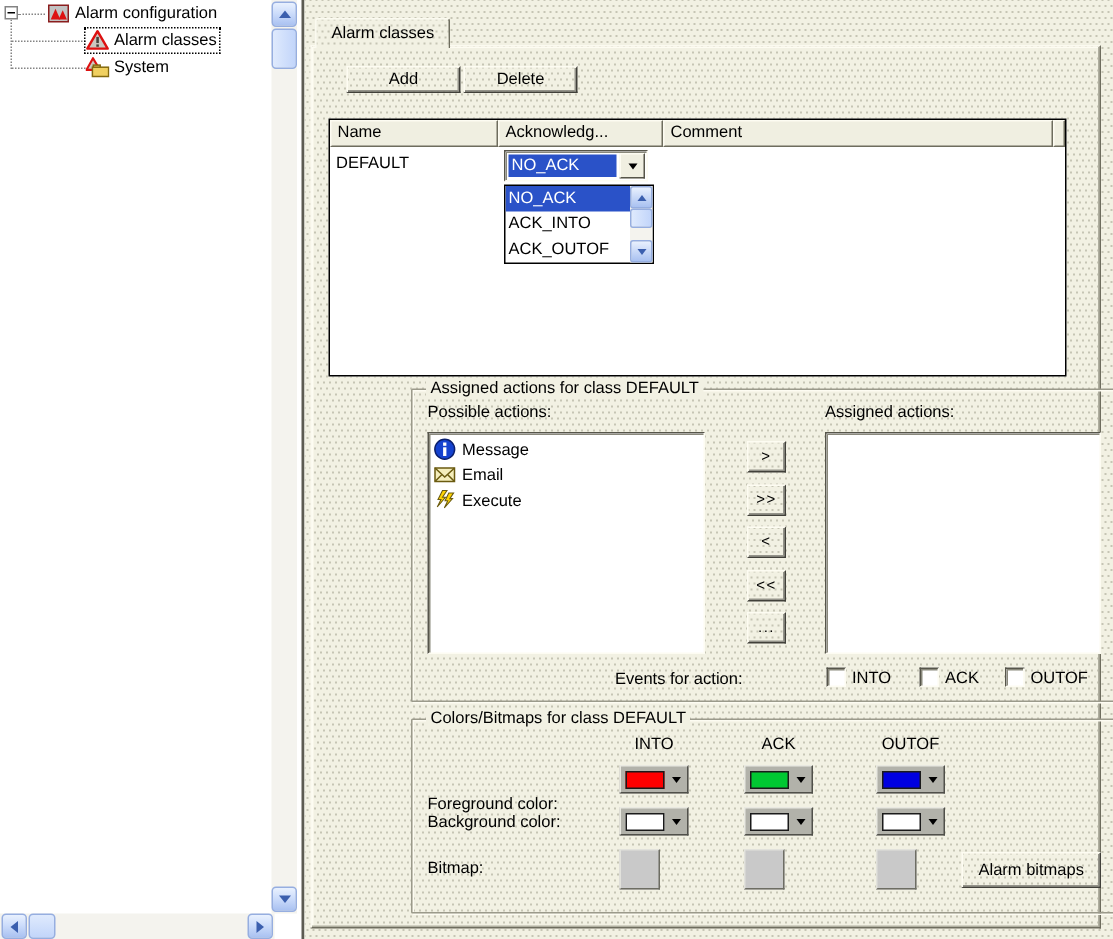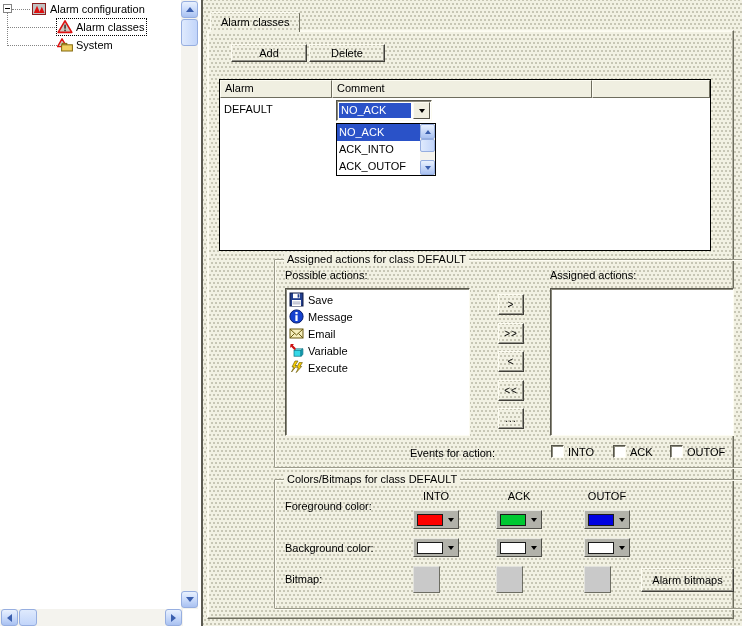--- a/index.html
+++ b/index.html
@@ -248,21 +248,22 @@
 
       <div class="btn dotbg" style="left:23px; top:13px; width:76px; height:18px;">
         <span>Add</span>
       </div>
       <div class="btn dotbg" style="left:101px; top:13px; width:76px; height:18px;">
         <span>Delete</span>
       </div>
 
       <div class="grid">
         <div class="grid-header">
-          <div class="gh-cell gh-name">Alarm</div>
+          <div class="gh-cell gh-name">Name</div>
+          <div class="gh-cell gh-ack">Acknowledg...</div>
           <div class="gh-cell gh-comment">Comment</div>
           <div class="gh-cell gh-spacer"></div>
         </div>
         <div class="grid-cell-name">DEFAULT</div>
 
         <div class="combo">
           <span class="combo-value">NO_ACK</span>
           <span class="combo-btn">
               <span class="blk-arr-down"></span>
             </span>
@@ -289,64 +290,40 @@
 
       <div class="group" style="left:30px; top:228px; width:475px; height:209px;">
         <span class="group-title">Assigned actions for class DEFAULT</span>
 
         <span class="glabel" style="left:10px; top:9px;">Possible actions:</span>
 
         <div class="listbox" style="left:10px; top:28px; width:185px; height:148px;">
           <div class="pitem">
             <span class="picon">
               <svg width="15" height="15" viewBox="0 0 15 15">
-                <rect x="1" y="1" width="13" height="13" fill="#223f8f" stroke="#101c45"></rect>
-                <rect x="4" y="1.6" width="7" height="4.6" fill="#fff"></rect>
-                <rect x="8.6" y="2.2" width="1.8" height="3.4" fill="#223f8f"></rect>
-                <rect x="3" y="8" width="9" height="6" fill="#fff"></rect>
-                <rect x="3.6" y="9.6" width="7.8" height="0.9" fill="#9aa0b8"></rect>
-                <rect x="3.6" y="11.4" width="7.8" height="0.9" fill="#9aa0b8"></rect>
-              </svg>
-            </span>
-            <span>Save</span>
-          </div>
-          <div class="pitem">
-            <span class="picon">
-              <svg width="15" height="15" viewBox="0 0 15 15">
                 <circle cx="7.5" cy="7.5" r="6.6" fill="#1542cf" stroke="#0a1f6e"></circle>
                 <rect x="6.4" y="3" width="2.2" height="2.2" fill="#fff"></rect>
                 <rect x="6.4" y="6.2" width="2.2" height="5.8" fill="#fff"></rect>
               </svg>
             </span>
             <span>Message</span>
           </div>
           <div class="pitem">
             <span class="picon">
               <svg width="15" height="15" viewBox="0 0 15 15">
                 <rect x="1" y="3" width="13" height="9" fill="#f5eebc" stroke="#6b5b10"></rect>
                 <path d="M1 3 L7.5 9 L14 3" fill="none" stroke="#6b5b10"></path>
                 <path d="M1 12 L5.5 7.5 M14 12 L9.5 7.5" stroke="#6b5b10" fill="none"></path>
               </svg>
             </span>
             <span>Email</span>
           </div>
           <div class="pitem">
             <span class="picon">
               <svg width="15" height="15" viewBox="0 0 15 15">
-                <path d="M5.2 7.4 L7.2 5.8 L13.8 5.8 L11.8 7.4 Z" fill="#9ff4f8" stroke="#0a7080" stroke-width="0.7"></path>
-                <rect x="5" y="7.2" width="7" height="6" fill="#35d8e8" stroke="#0a7080" stroke-width="0.7"></rect>
-                <path d="M12 13.2 L13.9 11.6 L13.9 5.8 L12 7.4 Z" fill="#18aac0" stroke="#0a7080" stroke-width="0.7"></path>
-                <path d="M1.6 1 L5 1 L3.8 2.2 L7 5.4 L5.4 7 L2.2 3.8 L1 5 Z" fill="#cc1111"></path>
-              </svg>
-            </span>
-            <span>Variable</span>
-          </div>
-          <div class="pitem">
-            <span class="picon">
-              <svg width="15" height="15" viewBox="0 0 15 15">
                 <path d="M6 1 L3 7 L5 7 L2.5 12 L8 5.5 L6 5.5 L9 1 Z" fill="#ffd400" stroke="#6b5b10" stroke-width="0.7"></path>
                 <path d="M10.2 2.6 L7.7 7.8 L9.5 7.8 L7.2 12.6 L12.7 6.4 L10.9 6.4 L13.4 2.6 Z" fill="#ffd400" stroke="#6b5b10" stroke-width="0.7"></path>
               </svg>
             </span>
             <span>Execute</span>
           </div>
         </div>
 
         <div class="btn dotbg xfer" style="top:34px;">
             <span>&gt;</span>
@@ -383,21 +360,21 @@
         </div>
       </div>
 
       <div class="group" style="left:30px; top:448px; width:475px; height:130px;text-decoration:underline;">
         <span class="group-title">Colors/Bitmaps for class DEFAULT</span>
 
         <span class="col-head" style="left:138px; top:10px;">INTO</span>
         <span class="col-head" style="left:221px; top:10px;">ACK</span>
         <span class="col-head" style="left:309px; top:10px;">OUTOF</span>
 
-        <span class="glabel" style="left:10px; top:20px;">Foreground color:</span>
+        <span class="glabel" style="left:10px; top:50px;">Foreground color:</span>
         <div class="cdrop" style="left:138px; top:30px;">
           <span class="swatch" style="background-color: rgb(255, 0, 0);"></span>
           <span class="blk-arr-down"></span>
         </div>
         <div class="cdrop" style="left:221px; top:30px;">
           <span class="swatch" style="background-color: rgb(0, 200, 50);"></span>
           <span class="blk-arr-down"></span>
         </div>
         <div class="cdrop" style="left:309px; top:30px;">
           <span class="swatch" style="background-color: rgb(0, 0, 224);"></span>

